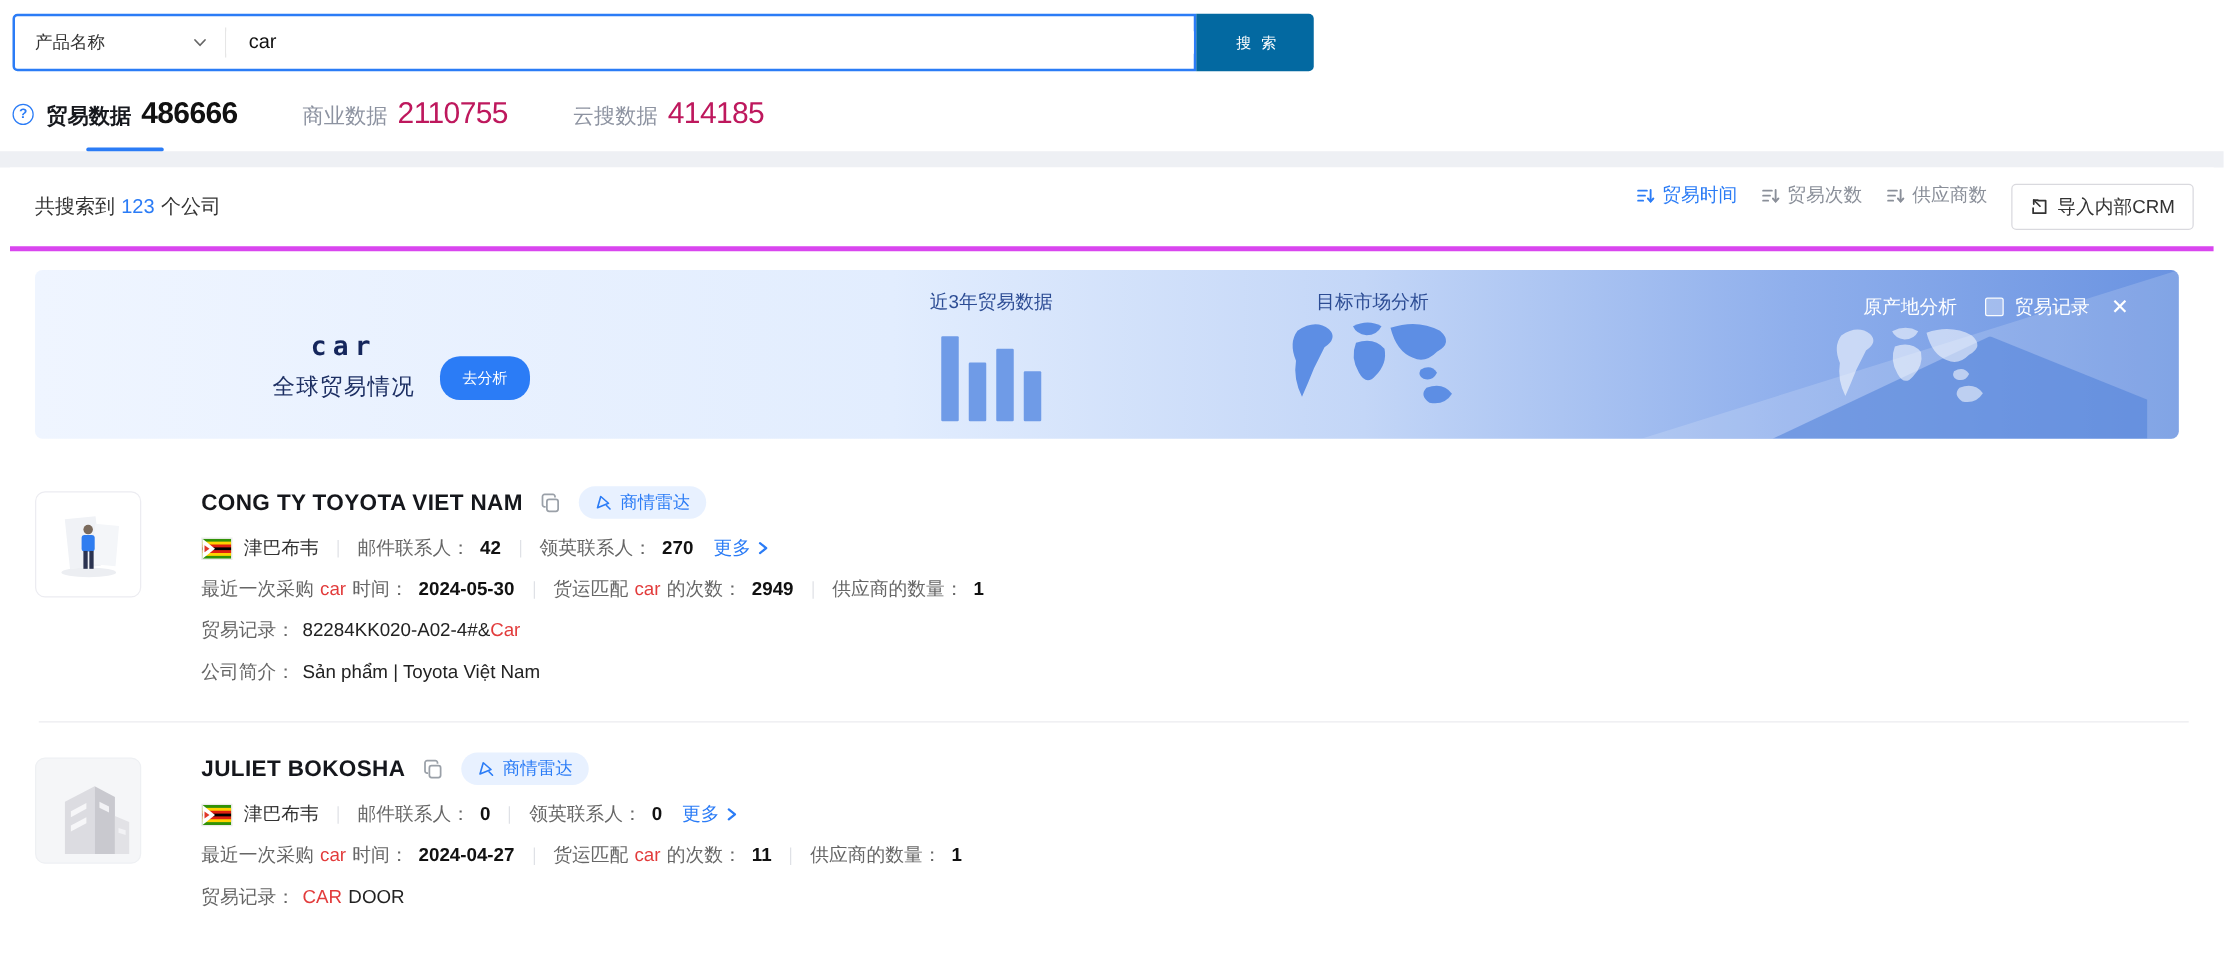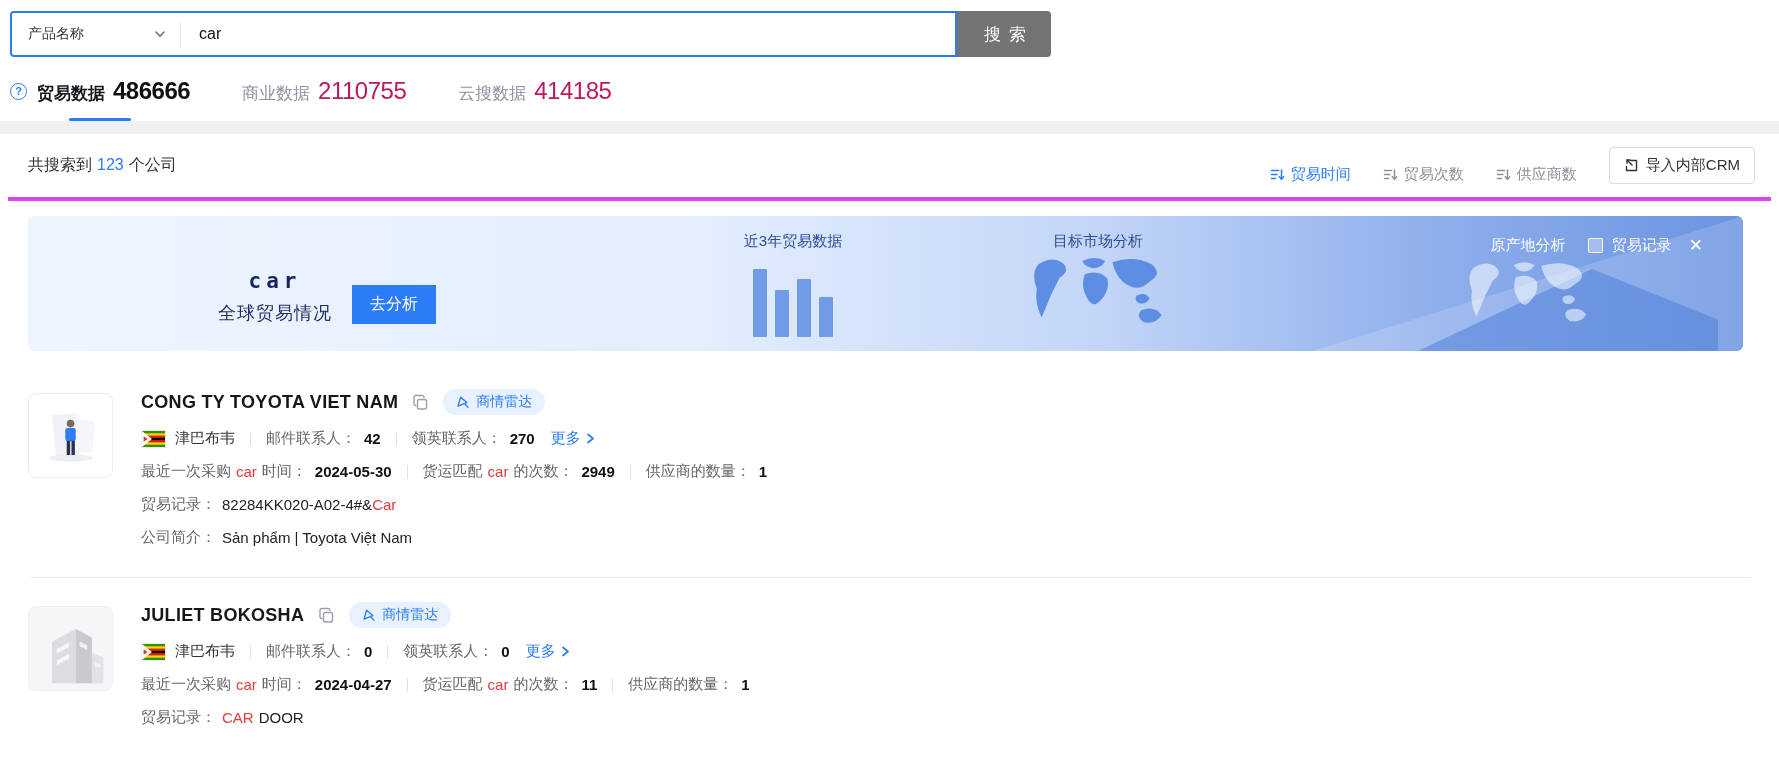--- a/index.html
+++ b/index.html
@@ -15,21 +15,21 @@
     width:947px; border:2px solid #2b7cf6; border-radius:4px 0 0 4px;
     display:flex; align-items:center; background:#fff;
   }
   .selector { width:168px; padding:0 14px 0 16px; display:flex; align-items:center; justify-content:space-between;
     font-size:14px; color:#333; cursor:pointer;gap:25px; }
   .sel-chev { color:#666; display:flex; }
   .v-div { width:1px; height:24px; background:#e6e6e6; }
   .search-input { flex:1; border:none; outline:none; font-size:16px; color:#111; padding:0 18px;
     font-family:"Liberation Sans","DejaVu Sans",sans-serif; }
   .search-btn {
-    width:94px; height:46px; background:#737373; color:#fff; border:none; font-size:17px;
+    width:94px; height:46px; background:#0369a1; color:#fff; border:none; font-size:12px;
     border-radius:0 4px 4px 0; cursor:pointer; letter-spacing:8px; padding-left:10px;
     font-family:"Liberation Sans","DejaVu Sans",sans-serif;
   }
   
   .tabs { display:flex; align-items:baseline; gap:52px; padding:20px 0 16px 10px; }
   .tab { display:flex; align-items:baseline; gap:8px; cursor:pointer; position:relative; }
   .q-icon { width:17px; height:17px; border:1.5px solid #2b7cf6; color:#2b7cf6; border-radius:50%;
     font-size:11px; font-weight:bold; display:inline-flex; align-items:center; justify-content:center;
     align-self:center; margin-right:2px; }
   .tab-label { font-size:17px; color:#8d93a1; }
@@ -38,57 +38,57 @@
   .tab.active .tab-count { color:#111; font-weight:bold; }
   .tab.active::after { content:""; position:absolute; left:50%; transform:translateX(-50%);
     bottom:-16px; width:62px; height:3px; background:#2b7cf6; border-radius:2px; }
   .page-strip { height:13px; background:#eef0f4; }
   
   .card { background:#fff; margin:0 8px; height:607px; overflow:hidden; }
   .card-header { height:67px; display:flex; align-items:center; justify-content:space-between;
     padding:0 16px 0 20px; border-bottom:4px solid #d946ef; }
   .result-count { font-size:16px; color:#333; }
   .result-count .num { color:#2b7cf6; margin:0 5px; }
-  .header-right { display:flex; align-items:flex-end; gap:32px; }
+  .header-right { display:flex; align-items:flex-start; gap:19px; }
   .sort-item { display:flex; align-items:center; gap:6px; font-size:15px; color:#8a8f99; cursor:pointer; }
   .sort-item.active { color:#2b7cf6; }
   .crm-btn { display:flex; align-items:center; gap:7px; border:1px solid #d9d9de; background:#fff;
     border-radius:4px; padding:8px 14px; font-size:15px; color:#333; cursor:pointer;
     font-family:"Liberation Sans","DejaVu Sans",sans-serif; }
   
   .banner { position:relative; margin:15px 28px 0 20px; height:135px; border-radius:6px; overflow:hidden;
     background:linear-gradient(90deg,#eff5ff 0%,#e2edfe 40%,#c3d6f7 62%,#8fafec 82%,#6a93e1 100%); }
   .deco-light { position:absolute; right:0; bottom:0; width:430px; height:135px;
     background:rgba(255,255,255,.16); clip-path:polygon(0 100%,100% 0,100% 100%); }
   .deco-dark { position:absolute; right:25px; bottom:0; width:300px; height:82px;
     background:#4e7fd9; opacity:.55; clip-path:polygon(0 100%,58% 0,100% 62%,100% 100%); }
   .b-left { position:absolute; left:190px; top:34px; display:flex; align-items:flex-end; gap:20px; }
   .kw { font-family:"DejaVu Sans Mono","Liberation Mono",monospace; font-size:21px; font-weight:bold;
     letter-spacing:5px; color:#15265c; text-align:center; }
   .kw-sub { font-size:18px; color:#1d2f63; margin-top:8px; letter-spacing:1px; }
-  .analyze-btn { background:#2b7cf6; color:#fff; border:none; border-radius:0; font-size:16px;
+  .analyze-btn { background:#2b7cf6; color:#fff; border:none; border-radius:16px; font-size:12px;
     padding:9px 18px; cursor:pointer; margin-bottom:1px; font-family:"Liberation Sans","DejaVu Sans",sans-serif;margin-top:35px; }
   .b-col { position:absolute; text-align:center; }
   .b-col .b-title { font-size:15px; color:#2c4c94; }
   .b-col.trade { left:690px; top:16px; width:150px; }
   .bars { display:flex; align-items:flex-end; justify-content:center; gap:8px; height:74px; margin-top:12px; }
   .bar { width:14px; background:#6f9be7; border-radius:1px; }
   .b-col.market { left:950px; top:16px; width:240px;text-align:center; }
   .b-col.origin { left:1395px; top:20px; width:210px; }
   .b-col.origin .b-title { color:#fff; }
   .map-market { fill:#5d8ee4; }
   .map-origin { fill:rgba(255,255,255,.55); }
   .dismiss { position:absolute; right:40px; top:20px; display:flex; align-items:center; gap:9px; }
   .checkbox { width:15px; height:15px; border:1px solid rgba(255,255,255,.95); border-radius:2px;
     background:rgba(255,255,255,.3); cursor:pointer; }
   .dismiss-label { color:#fff; font-size:15px; }
   .close-x { color:#fff; font-size:17px; margin-left:8px; cursor:pointer; line-height:1; }
   
   .companies { padding:0 20px; }
-  .company { display:flex; gap:28px; }
+  .company { display:flex; gap:48px; }
   .company.first { padding-top:38px; }
   .company.second { padding-top:24px; }
   .thumb { width:85px; height:85px; border:1px solid #ececf1; border-radius:8px; flex:none;
     display:flex; align-items:center; justify-content:center; background:#fff; cursor:pointer;
     margin-top:4px; overflow:hidden; }
   .thumb.gray { background:#f5f6f8; border-color:#eef0f3; }
   .c-info { flex:1; padding-top:0; }
   .name-row { display:flex; align-items:center; gap:14px; }
   .c-name { font-size:18px; font-weight:bold; color:#15171c; letter-spacing:.3px; cursor:pointer; }
   .copy-icon { display:flex; cursor:pointer; }

